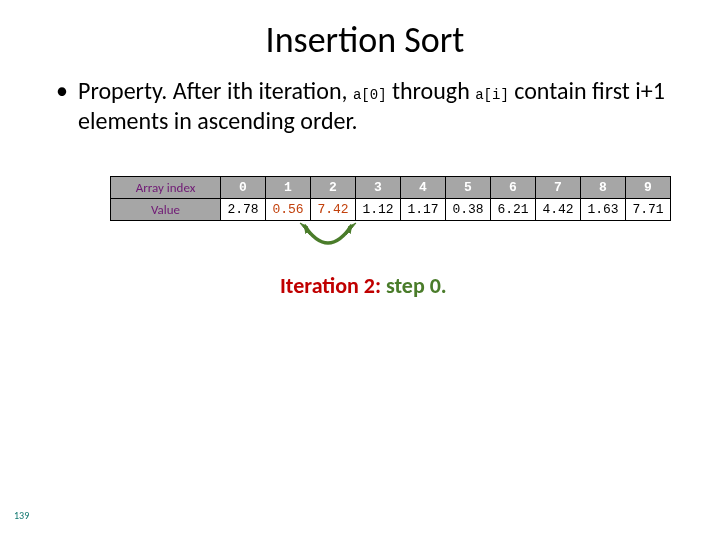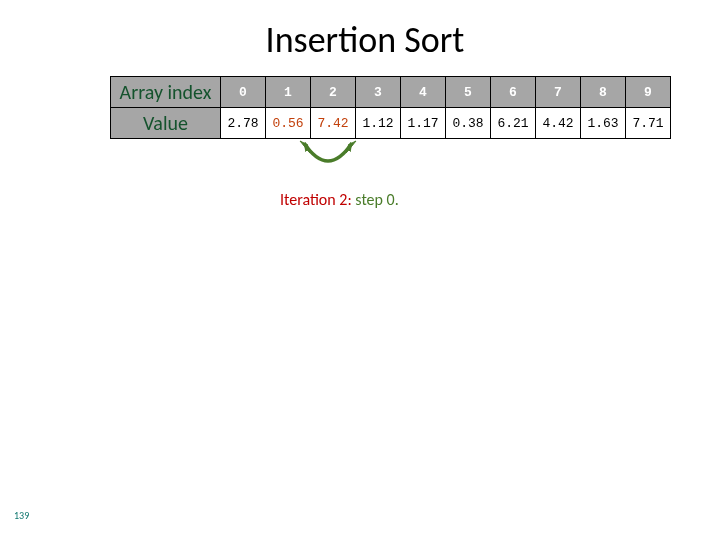--- a/index.html
+++ b/index.html
@@ -47,24 +47,24 @@
   }
   td, th {
     border: 1px solid #000;
     text-align: center;
     font-size: 13px;
     font-family: "Courier New", monospace;
   }
   .row-header {
     width: 110px;
     font-family: Calibri, Arial, sans-serif;
-    font-size: 20px;
+    font-size: 13px;
     font-weight: 400;
     background: #a6a6a6;
-    color: #14532d;
+    color: #701a75;
     padding: 3px 4px;
   }
   .idx-cell {
     width: 45px;
     background: #a6a6a6;
     color: #fff;
     font-weight: bold;
     padding: 3px 0;
   }
   .val-cell {
@@ -75,39 +75,42 @@
   .val-grey { color: #c2410c; }
   .arrow-wrap {
     position: relative;
     height: 45px;
     margin-left: 170px;
     margin-top: 0;
   }
   .iteration-label {
     margin-left: 170px;
     margin-top: 6px;
-    font-size: 16px;
-    font-weight: normal;
+    font-size: 22px;
+    font-weight: bold;
   }
   .iter-red { color: #c00000; }
   .iter-green { color: #4a7c2a; }
   .page-num {
     position: absolute;
     left: 14px;
     bottom: 18px;
     font-size: 10px;
     color: #0f766e;
   }
 </style>
 </head>
 <body>
 
 <div class="title">Insertion Sort</div>
 
 <ul class="bullet-list">
+  <li class="bullet-item">
+    <span>Property.  After ith iteration, </span><span class="code-inline">a[0]</span><span> through </span><span class="code-inline">a[i]</span><span> contain first i+1 elements in ascending order.</span>
+  </li>
 </ul>
 
 <div class="table-wrap">
   <table>
     <tbody>
         <tr>
       <td class="row-header">Array index</td>
       <td class="idx-cell">0</td>
       <td class="idx-cell">1</td>
       <td class="idx-cell">2</td>

